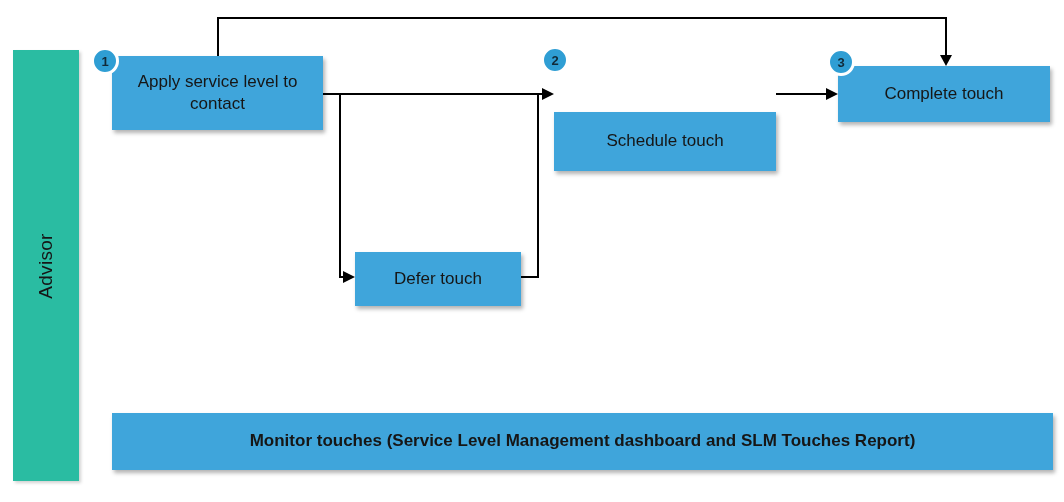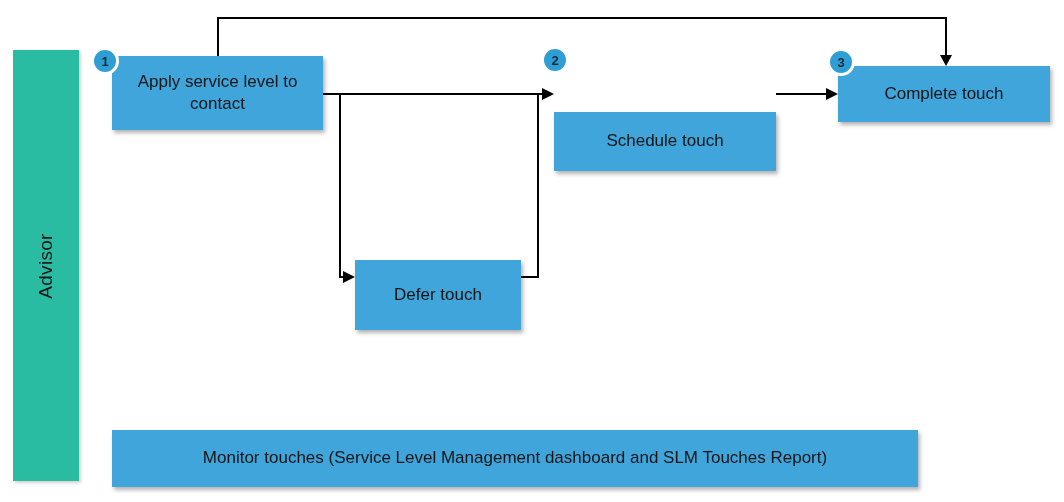--- a/index.html
+++ b/index.html
@@ -39,22 +39,22 @@
     font-size: 17px;
     line-height: 1.3;
     display: flex; align-items: center; justify-content: center;
     text-align: center;
     box-shadow: 2px 3px 4px rgba(0,0,0,0.30);
     padding: 2px 6px;
   }
   #step1   { left: 112px; top: 56px;  width: 211px; height: 74px; }
   #step2   { left: 554px; top: 66px;  width: 222px; height: 59px; margin-top: 46px; }
   #step3   { left: 838px; top: 66px;  width: 212px; height: 56px; }
-  #defer   { left: 355px; top: 260px; width: 166px; height: 70px; text-align: right; }
-  #monitor { left: 112px; top: 430px; width: 806px; height: 57px; }
+  #defer   { left: 355px; top: 252px; width: 166px; height: 54px; text-align: right; }
+  #monitor { left: 112px; top: 413px; width: 941px; height: 57px; font-weight: bold; }
 
   
   .badge {
     position: absolute;
     width: 28px; height: 28px;
     border-radius: 50%;
     background: #2f9ed4;
     border: 3px solid #ffffff;
     display: flex; align-items: center; justify-content: center;
     font-size: 13px; font-weight: bold; color: #112a38;

